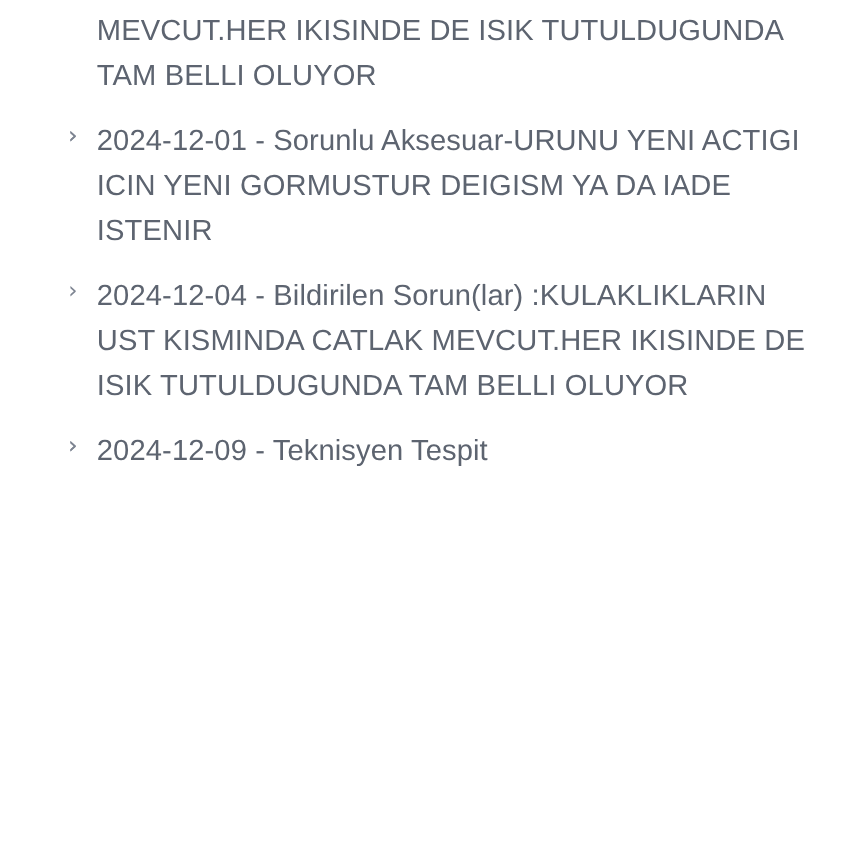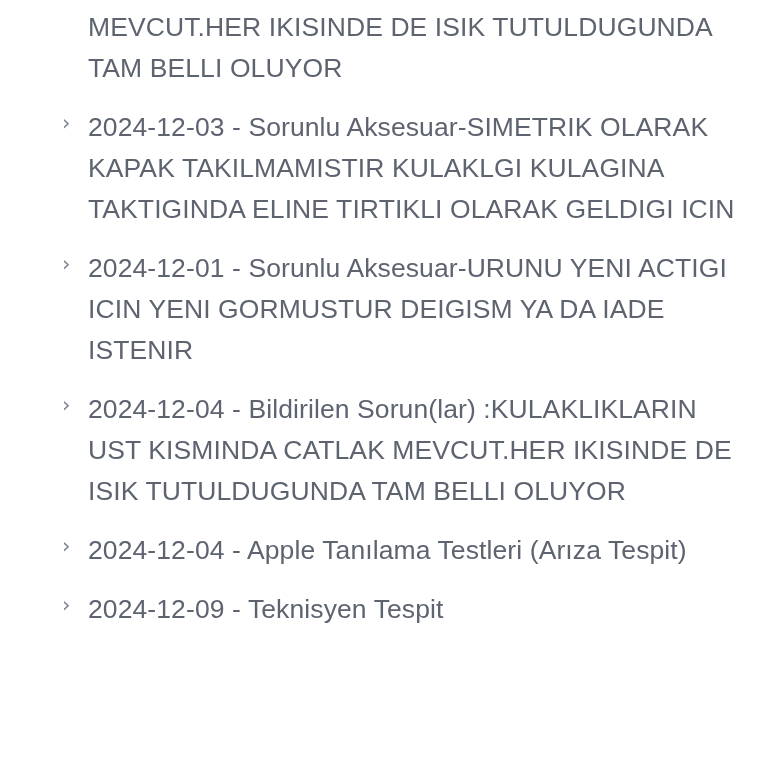--- a/index.html
+++ b/index.html
@@ -65,36 +65,34 @@
 <div class="page">
   <ul class="list">
 
     <li class="item first">
 
       <span class="text">KULAKLIKLARIN UST KISMINDA CATLAK MEVCUT.HER IKISINDE DE ISIK TUTULDUGUNDA TAM BELLI OLUYOR</span>
     </li>
 
     <li class="item">
       <span class="chev">›</span>
-      <span class="text">2024-12-03 - Sorunlu Aksesuar-SIMETRIK OLARAK KAPAK TAKILMAMISTIR KULAKLGI KULAGINA TAKTIGINDA ELINE TIRTIKLI OLARAK GELDIGI ICIN</span>
     </li>
 
     <li class="item">
       <span class="chev">›</span>
       <span class="text">2024-12-01 - Sorunlu Aksesuar-URUNU YENI ACTIGI ICIN YENI GORMUSTUR DEIGISM YA DA IADE ISTENIR</span>
     </li>
 
     <li class="item">
       <span class="chev">›</span>
       <span class="text">2024-12-04 - Bildirilen Sorun(lar) :KULAKLIKLARIN UST KISMINDA CATLAK MEVCUT.HER IKISINDE DE ISIK TUTULDUGUNDA TAM BELLI OLUYOR</span>
     </li>
 
     <li class="item">
       <span class="chev">›</span>
-      <span class="text">2024-12-04 - Apple Tanılama Testleri (Arıza Tespit)</span>
     </li>
 
     <li class="item">
       <span class="chev">›</span>
       <span class="text">2024-12-09 - Teknisyen Tespit</span>
     </li>
 
   </ul>
 </div>
 

